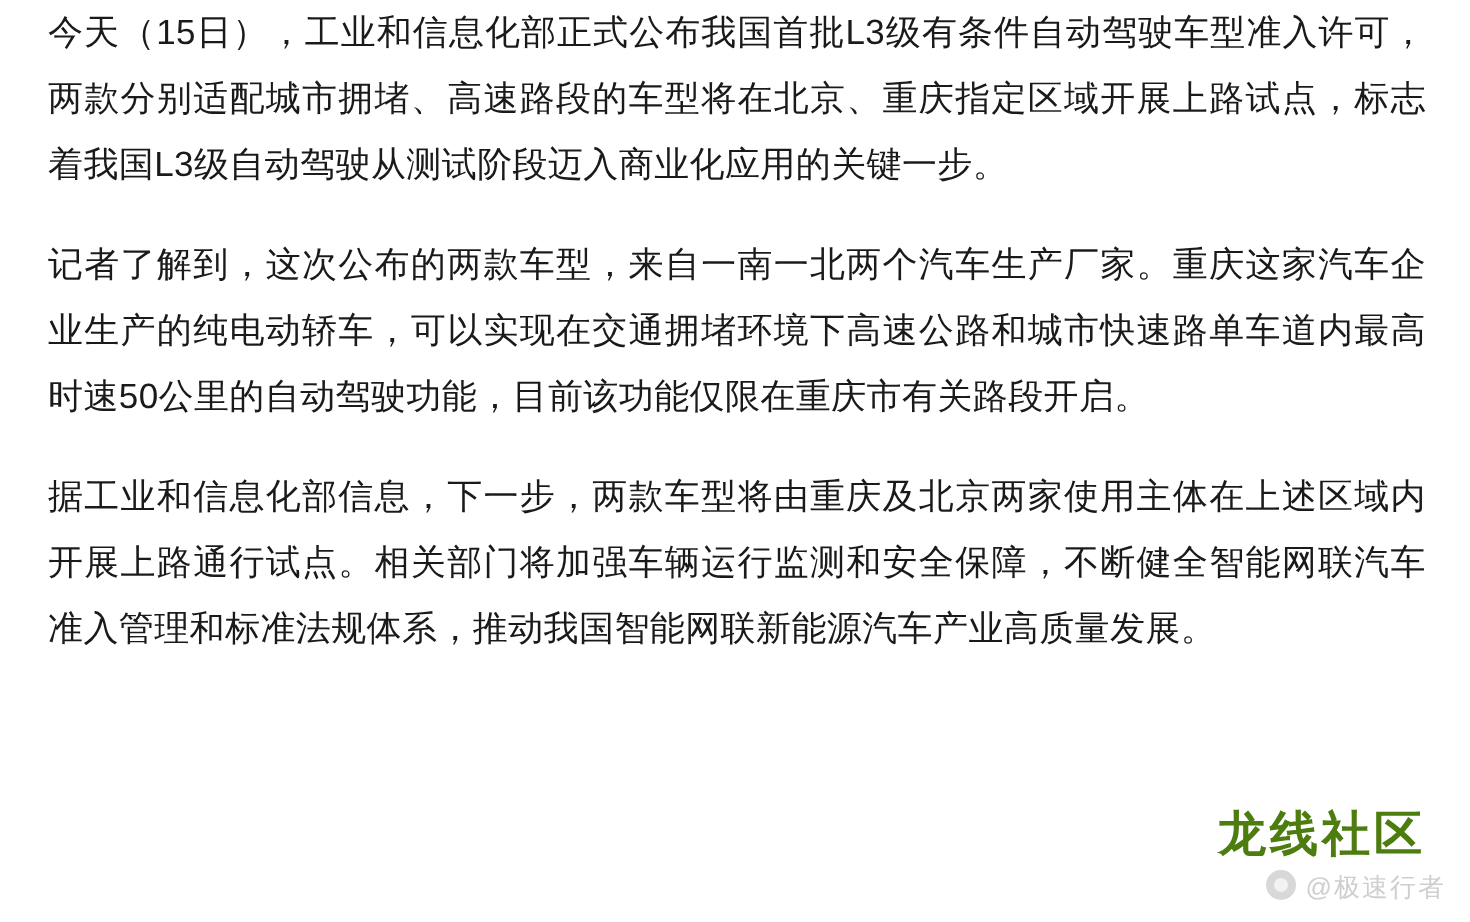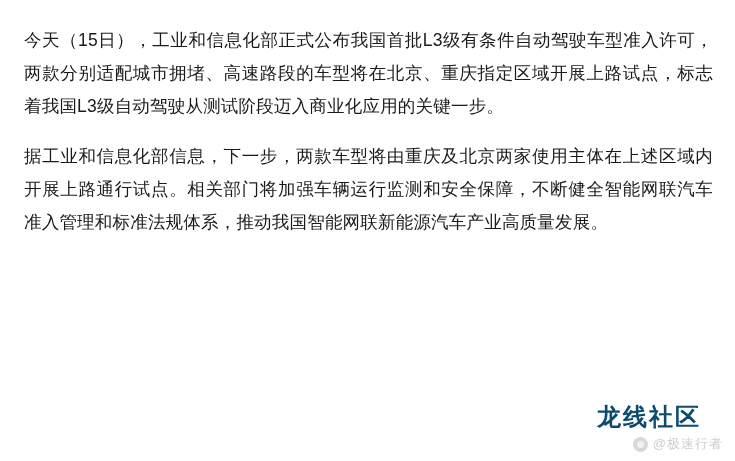--- a/index.html
+++ b/index.html
@@ -18,21 +18,21 @@
     width: 735px;
     height: 461px;
     background: #ffffff;
     box-sizing: border-box;
   }
   .article {
     position: absolute;
     left: 0;
     top: 0;
     width: 735px;
-    padding: 24px 22px 0 24px;
+    padding: 0 22px 0 24px;
     box-sizing: border-box;
   }
   .para {
     font-family: "Liberation Sans", sans-serif;
     font-size: 17.5px;
     line-height: 33px;
     color: #1a1a1a;
     margin: 0 0 17px 0;
     text-align: justify;
     letter-spacing: 0.2px;
@@ -44,35 +44,35 @@
   .watermarks {
     position: absolute;
     right: 10px;
     bottom: 6px;
     width: 210px;
     height: 54px;
     pointer-events: none;
   }
   .wm-big {
     position: absolute;
-    right: 24px;
+    right: 12px;
     top: 0;
     font-family: "Liberation Sans", sans-serif;
     font-size: 24px;
     font-weight: bold;
-    color: #0c4a6e;
+    color: #4d7c0f;
     letter-spacing: 2px;
     white-space: nowrap;
   }
   .wm-small {
     position: absolute;
     right: 2px;
     bottom: 2px;
     display: flex;
-    align-items: center;
+    align-items: flex-start;
     gap: 5px;
     white-space: nowrap;
   }
   .wm-logo {
     display: inline-block;
     width: 15px;
     height: 15px;
     border-radius: 50%;
     background: #d8d8d8;
     position: relative;
@@ -94,20 +94,21 @@
     letter-spacing: 1px;
   }
 </style>
 </head>
 <body>
 
 <div class="page">
 
   <div class="article">
     <p class="para">今天（15日），工业和信息化部正式公布我国首批L3级有条件自动驾驶车型准入许可，两款分别适配城市拥堵、高速路段的车型将在北京、重庆指定区域开展上路试点，标志着我国L3级自动驾驶从测试阶段迈入商业化应用的关键一步。</p>
+    <p class="para">记者了解到，这次公布的两款车型，来自一南一北两个汽车生产厂家。重庆这家汽车企业生产的纯电动轿车，可以实现在交通拥堵环境下高速公路和城市快速路单车道内最高时速50公里的自动驾驶功能，目前该功能仅限在重庆市有关路段开启。</p>
     <p class="para">据工业和信息化部信息，下一步，两款车型将由重庆及北京两家使用主体在上述区域内开展上路通行试点。相关部门将加强车辆运行监测和安全保障，不断健全智能网联汽车准入管理和标准法规体系，推动我国智能网联新能源汽车产业高质量发展。</p>
   </div>
 
   <div class="watermarks">
     <div class="wm-big">龙线社区</div>
     <div class="wm-small">
       <span class="wm-logo"></span>
       <span class="wm-small-text">@极速行者</span>
     </div>
   </div>

